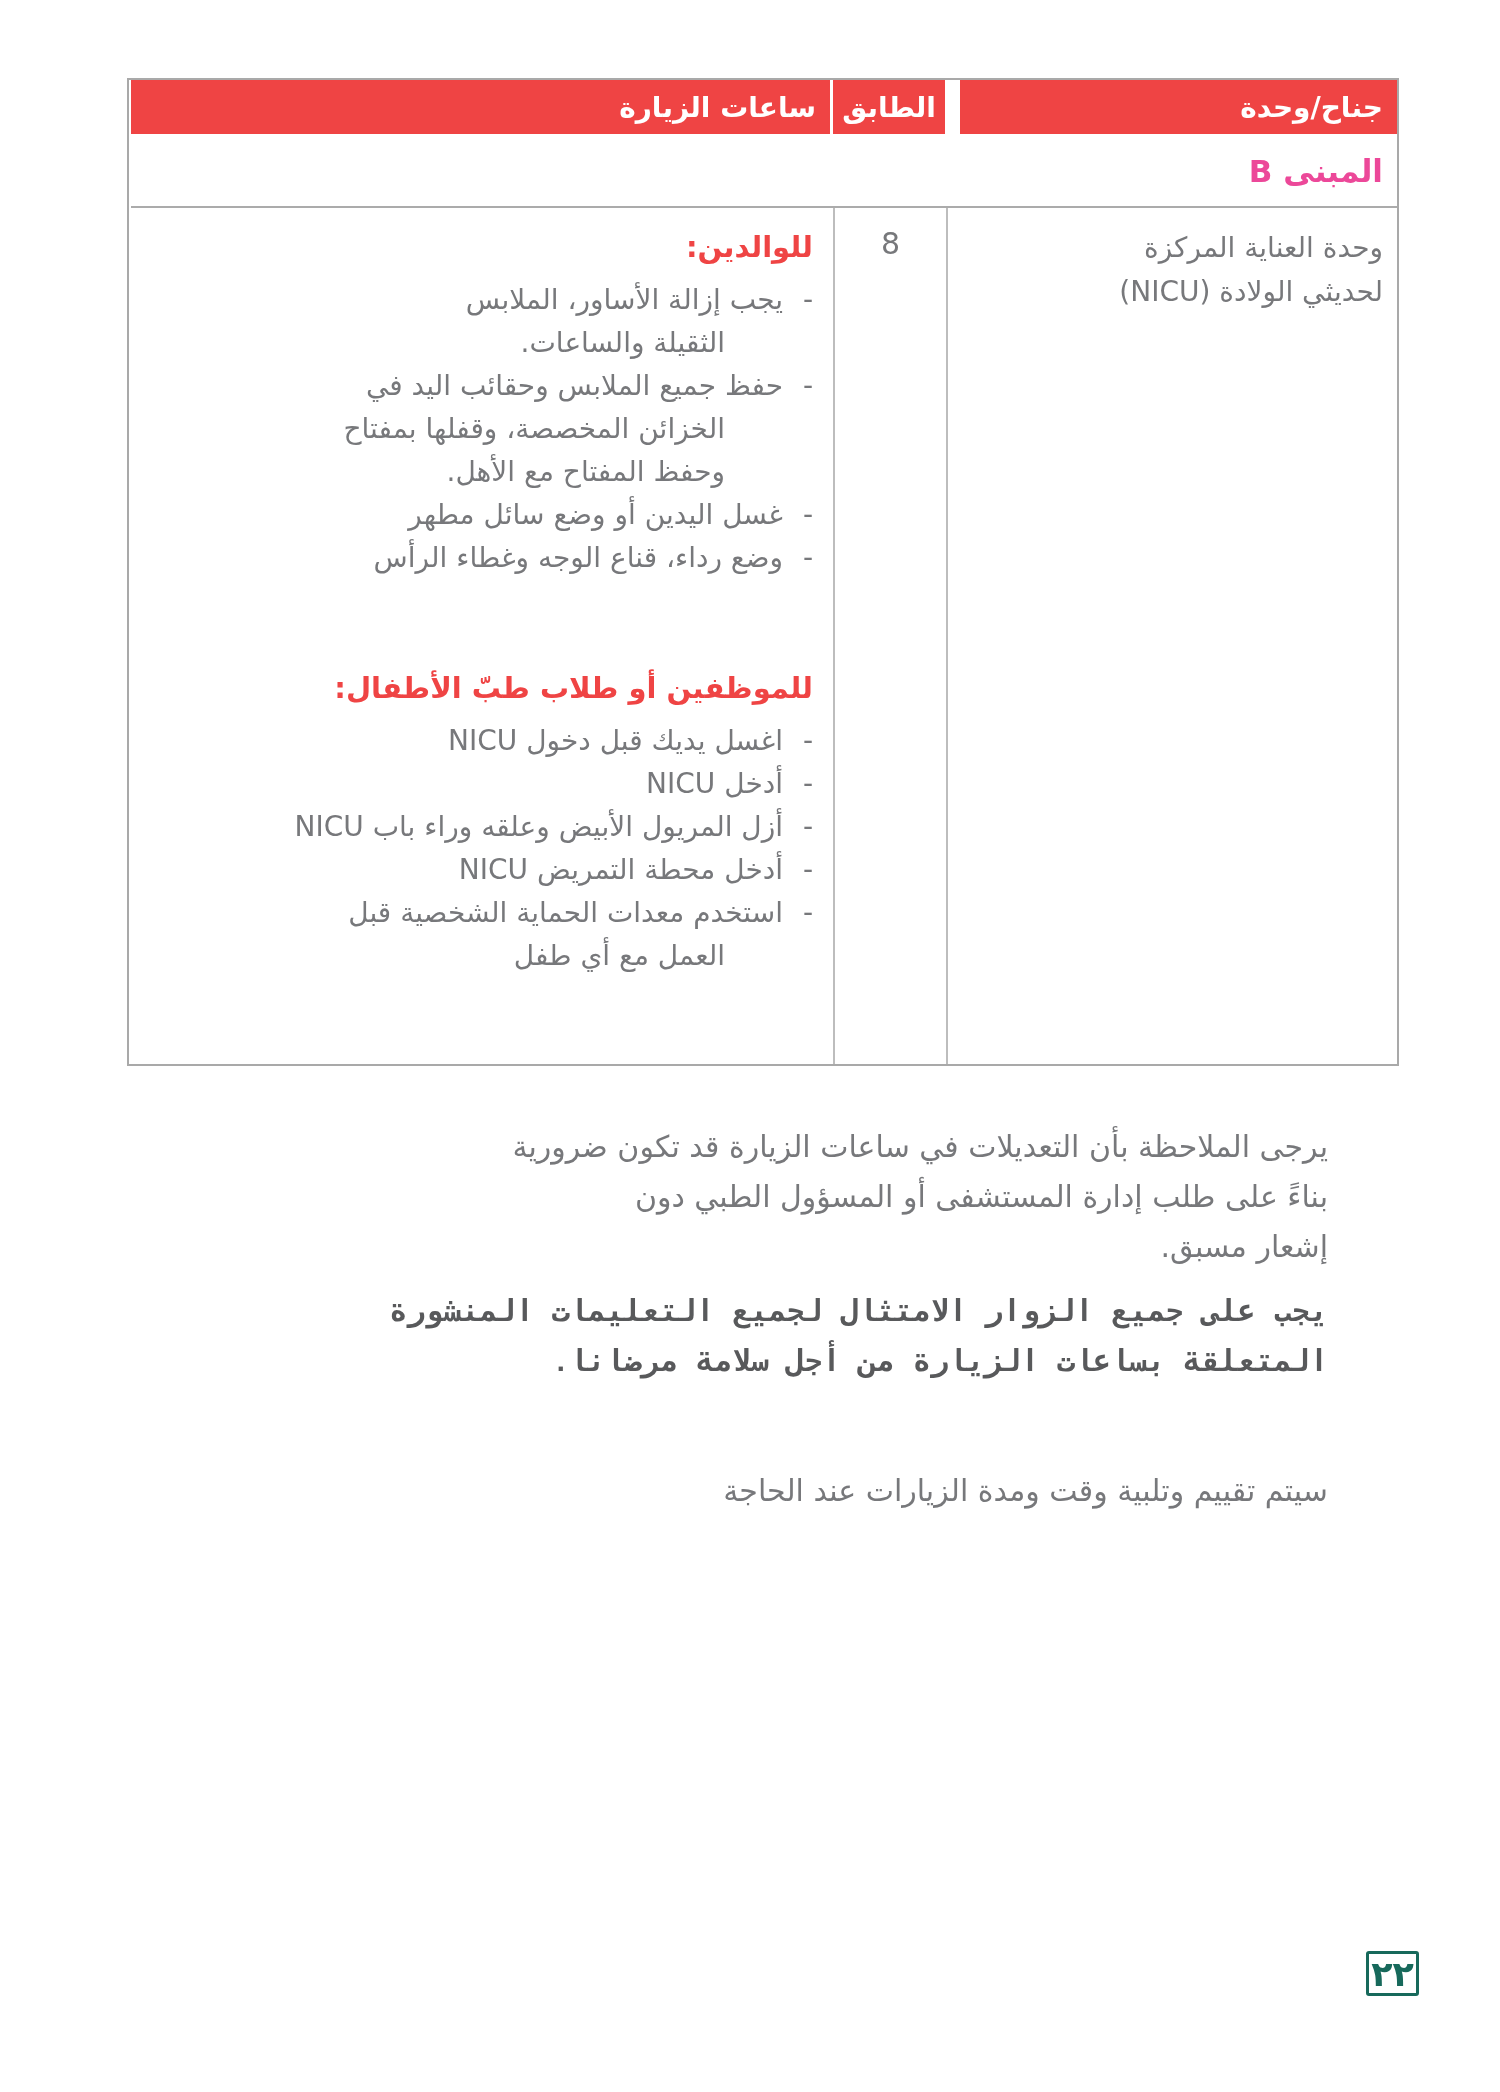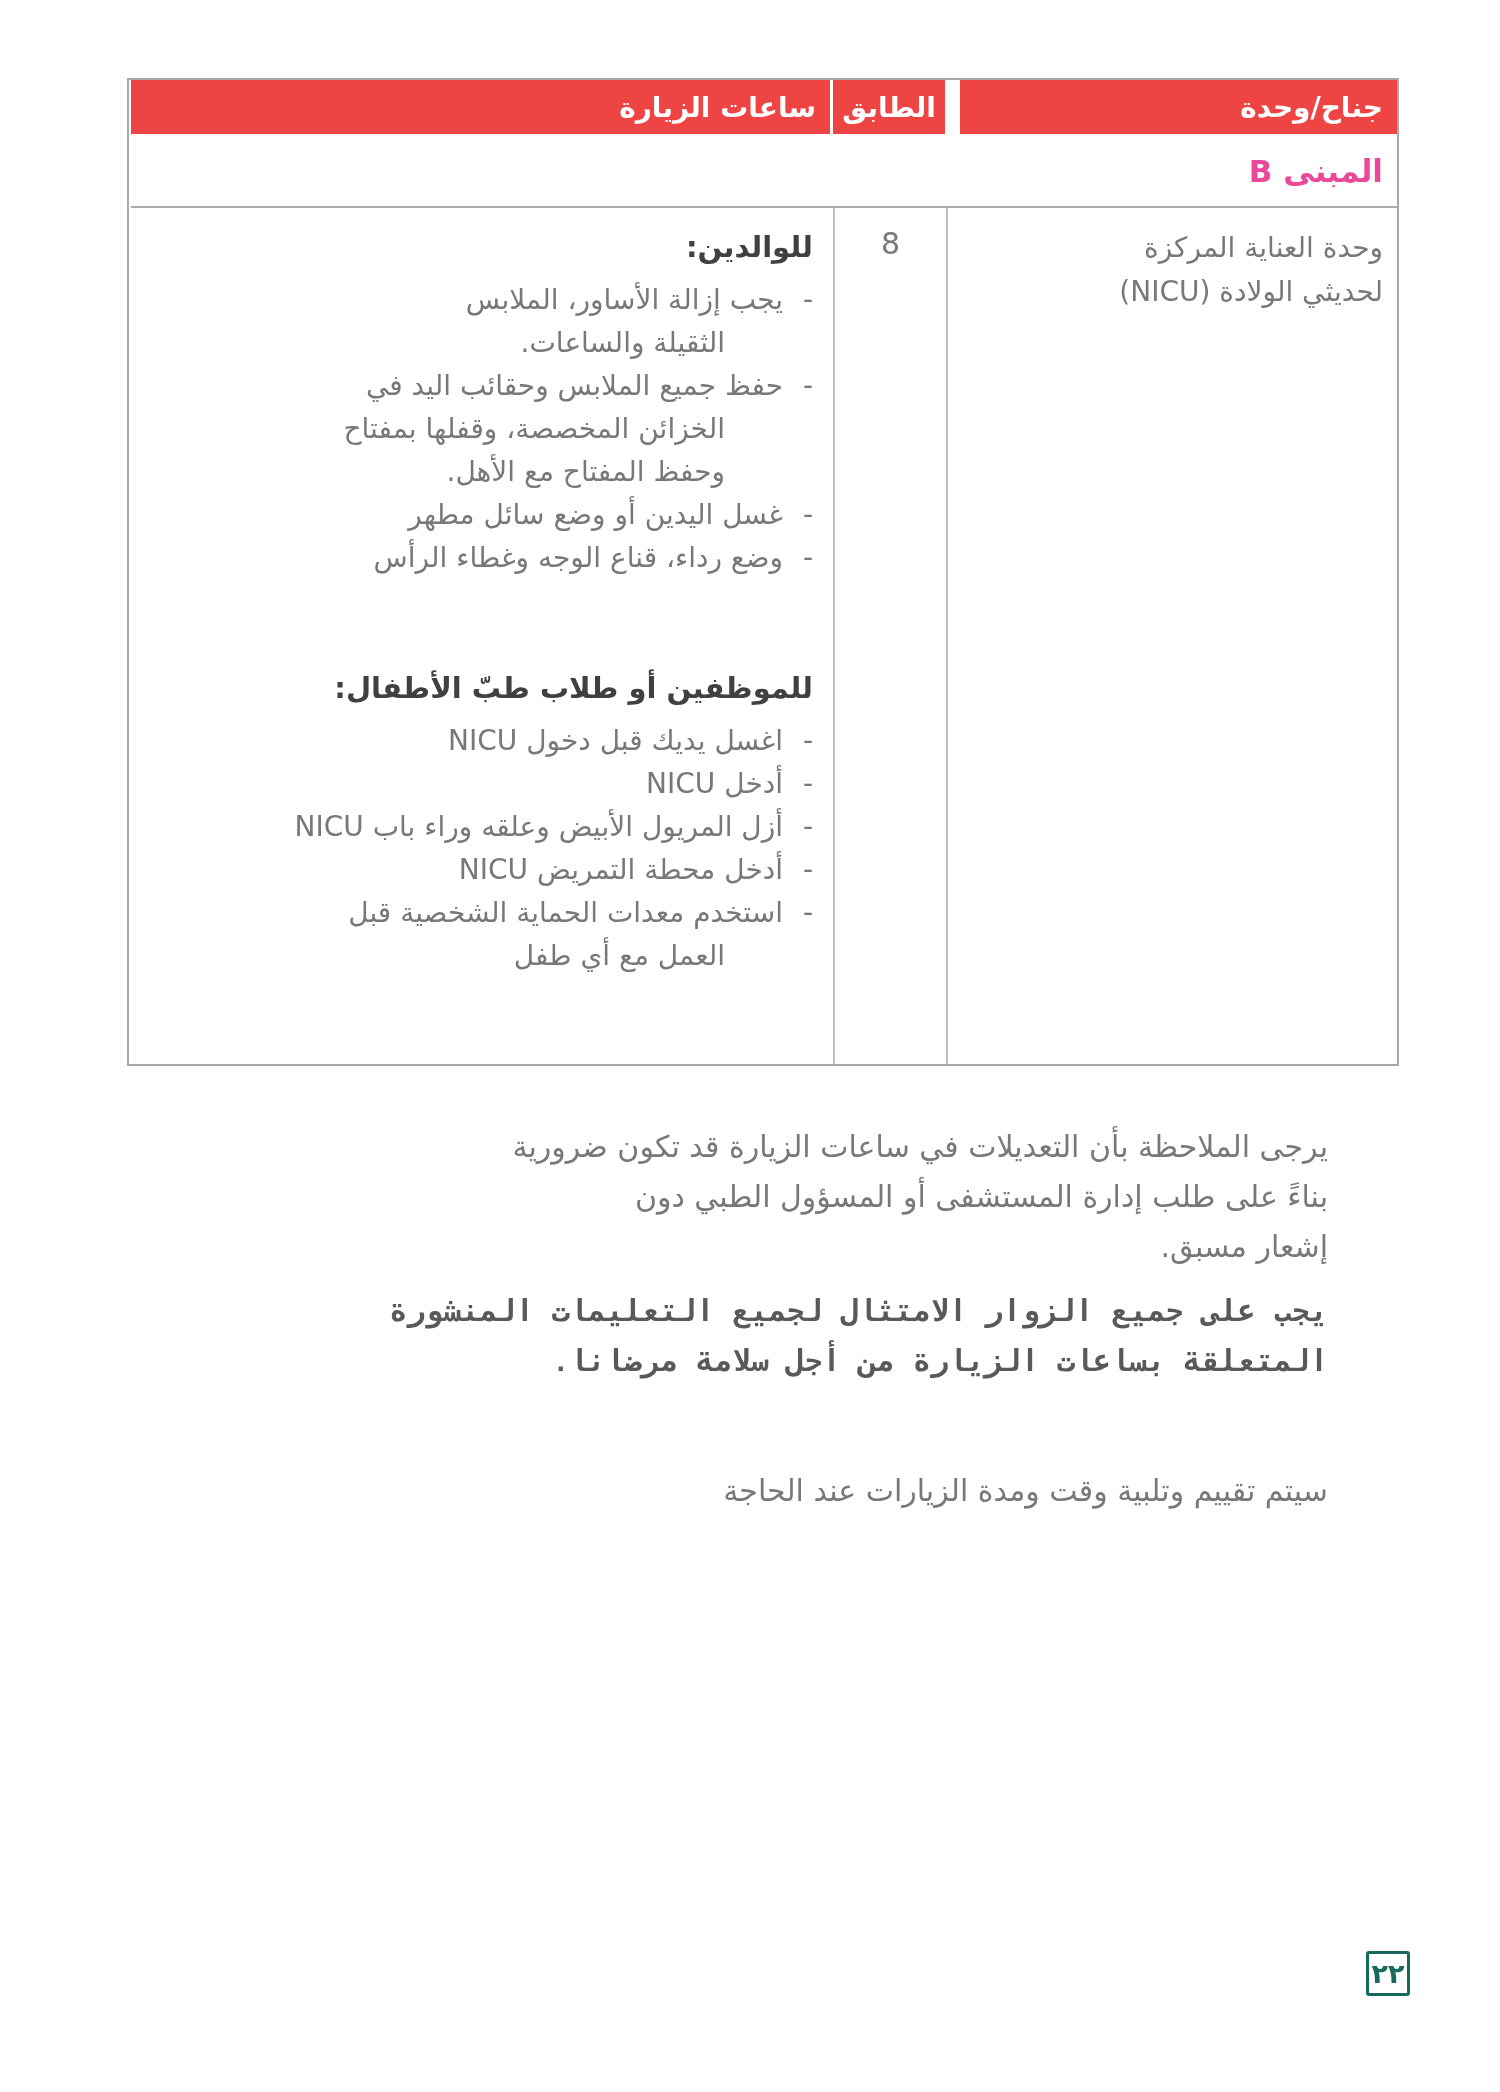--- a/index.html
+++ b/index.html
@@ -41,21 +41,21 @@
   }
   .td-unit .line { line-height: 44px; white-space: nowrap; }
   .td-floor {
     border-left: 2px solid #bdbdbd; border-right: 2px solid #bdbdbd;
     padding-top: 18px; text-align: center; font-size: 30px;
   }
   .td-hours { padding: 16px 20px 0 8px; }
 
   .section + .section { margin-top: 86px; }
   .section-title {
-    color: #404040; font-weight: bold;
+    color: #ef4444; font-weight: bold;
     font-size: 29px; line-height: 46px; margin-bottom: 8px;
     white-space: nowrap;
   }
   .bullet { display: flex; align-items: flex-start; }
   .bullet-dash {
     flex: 0 0 16px; margin-left: 14px;
     color: #77787b; font-size: 28px; line-height: 43px; text-align: right;
   }
   .bullet-text { text-align: right; font-size: 28px; }
   .bullet-text .line { line-height: 43px; white-space: nowrap; color: #77787b; }
@@ -68,24 +68,24 @@
   }
   .note { color: #77787b; font-size: 30px; }
   .note .line { line-height: 50px; white-space: nowrap; }
   .note.bold { color: #58595b; font-weight: bold; }
   .note-1 { margin-bottom: 16px; }
   .note-2 { margin-bottom: 78px; font-family: Liberation Mono, monospace; }
 
   
   .page-badge {
     position: absolute; left: 1366px; top: 1951px;
-    width: 44px; height: 45px;
+    width: 53px; height: 45px;
     border: 3px solid #17695b; border-radius: 3px;
     display: flex; align-items: center; justify-content: center;
-    color: #17695b; font-size: 27px; font-weight: bold;
+    color: #17695b; font-size: 35px; font-weight: bold;
   }
 </style>
 </head>
 <body>
 
 <div class="hours-table">
   <div class="th th-unit">جناح/وحدة</div>
   <div class="th th-floor">الطابق</div>
   <div class="th th-hours">ساعات الزيارة</div>
 

